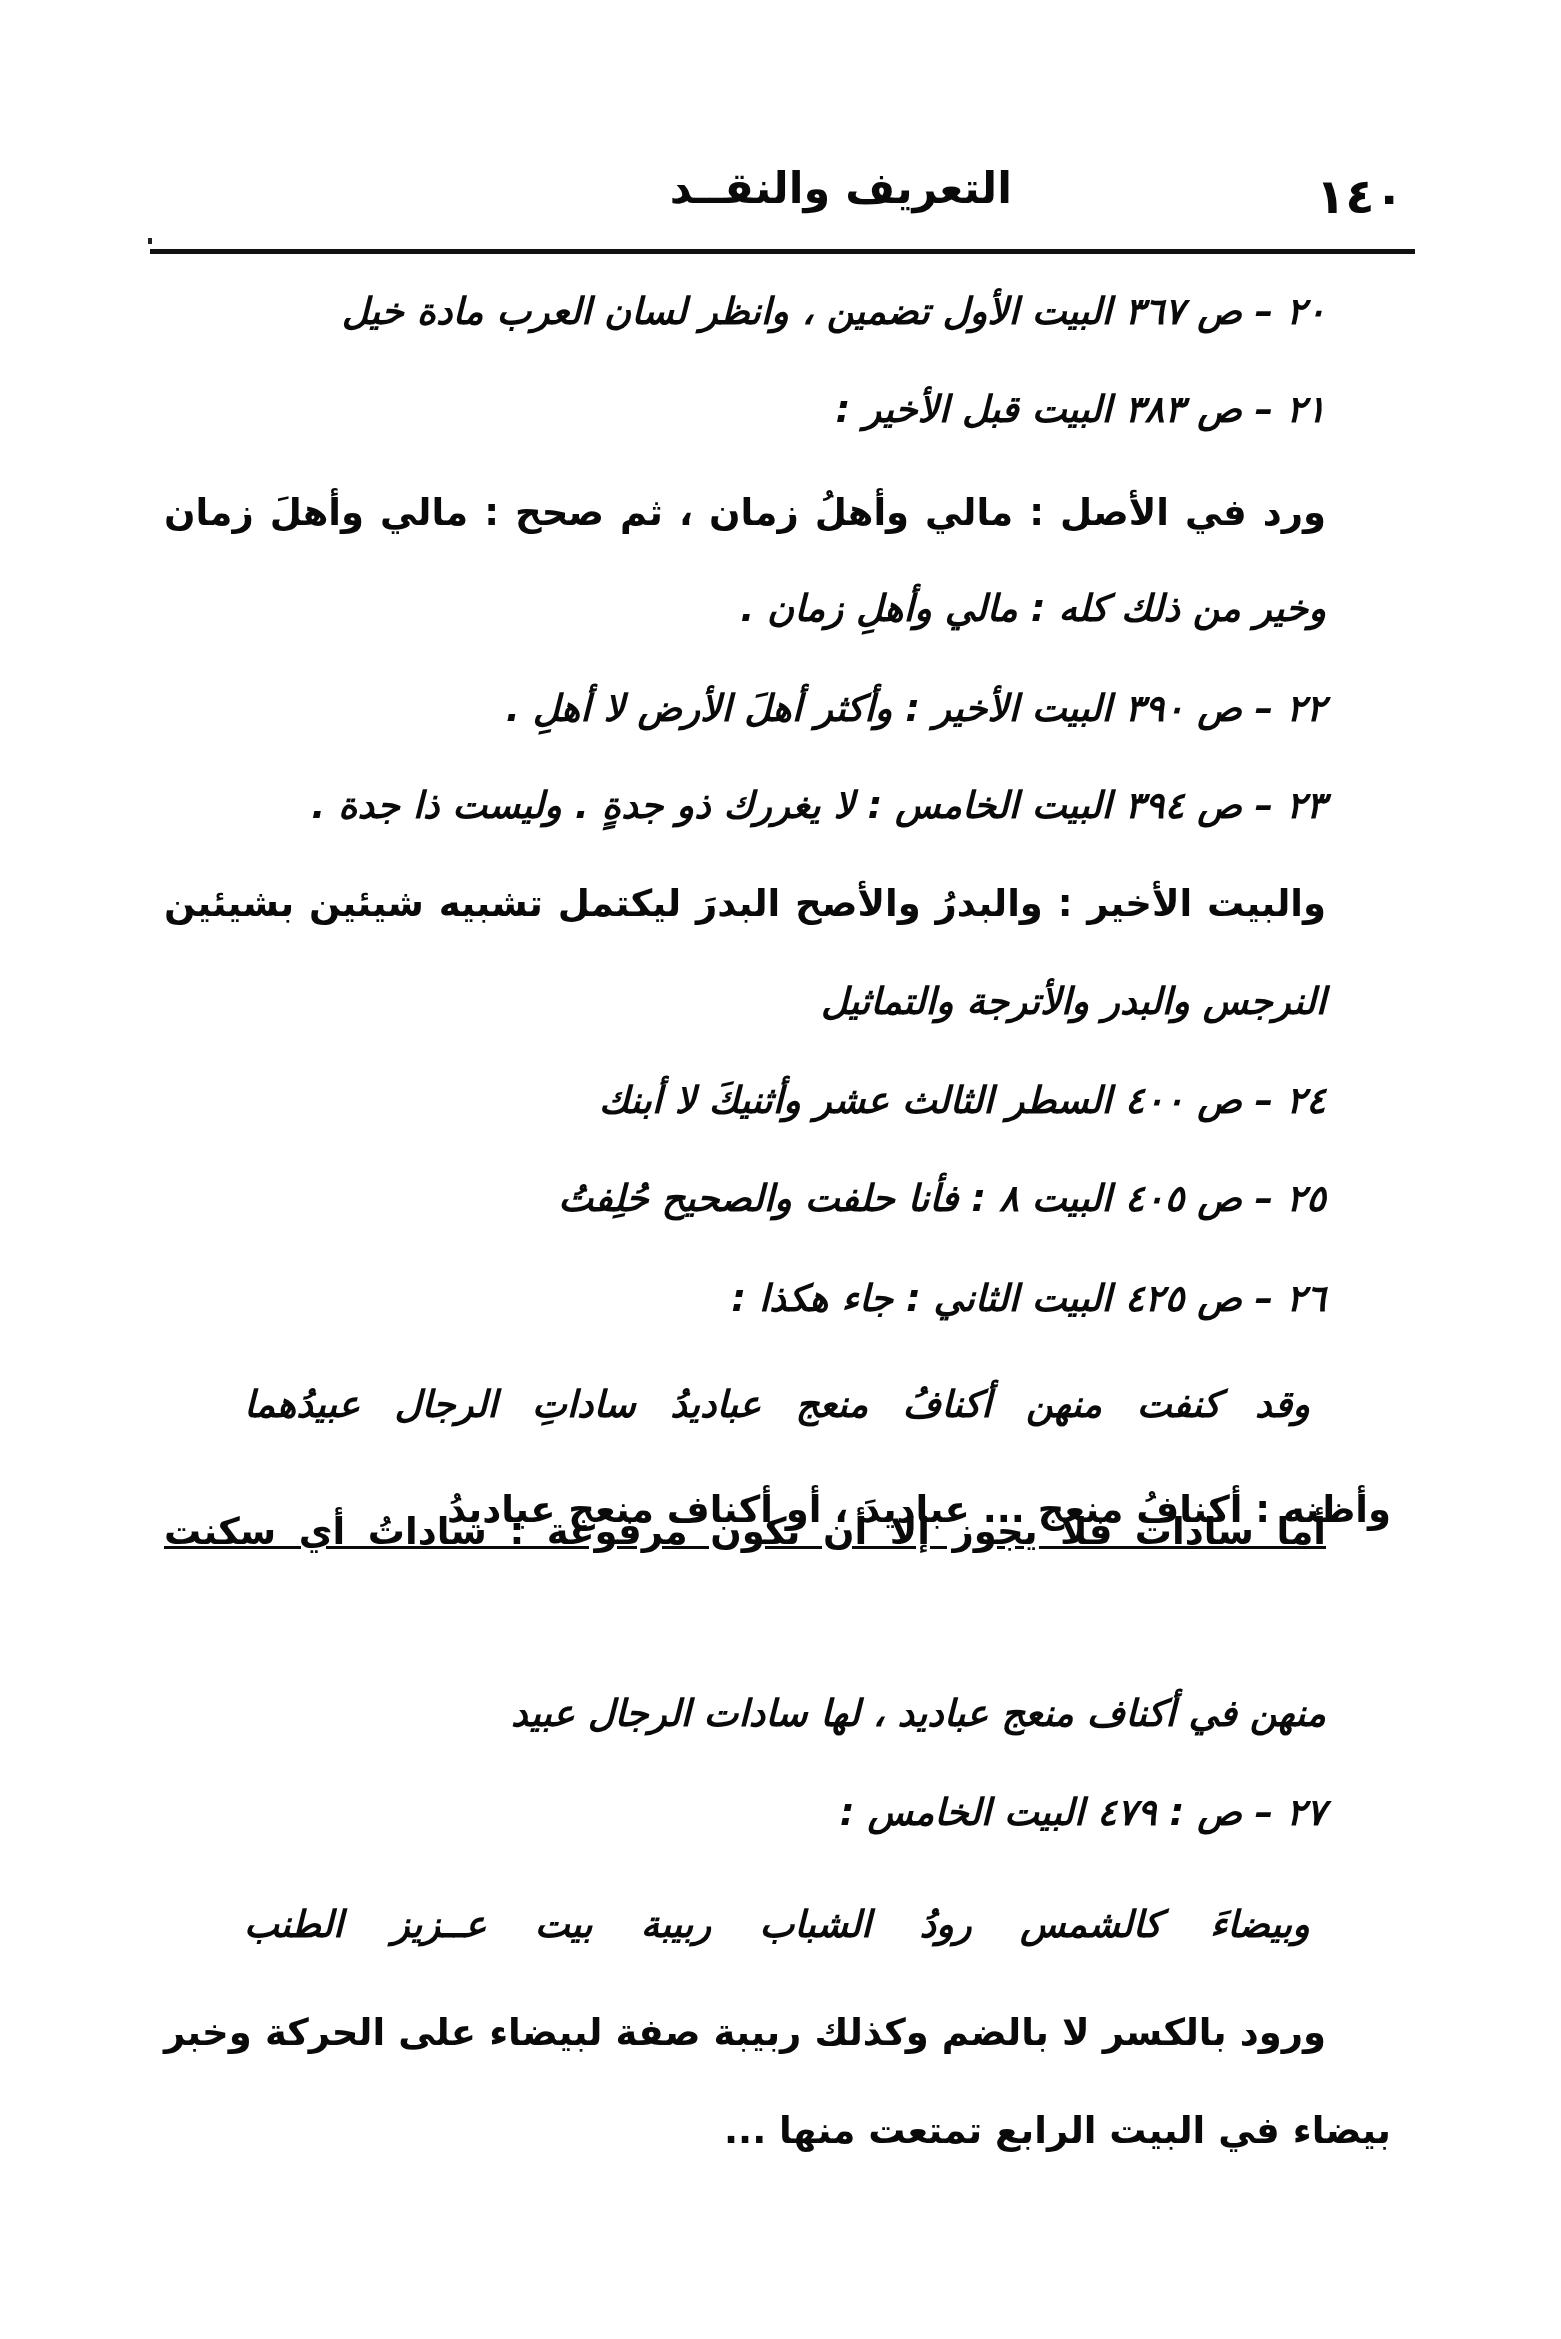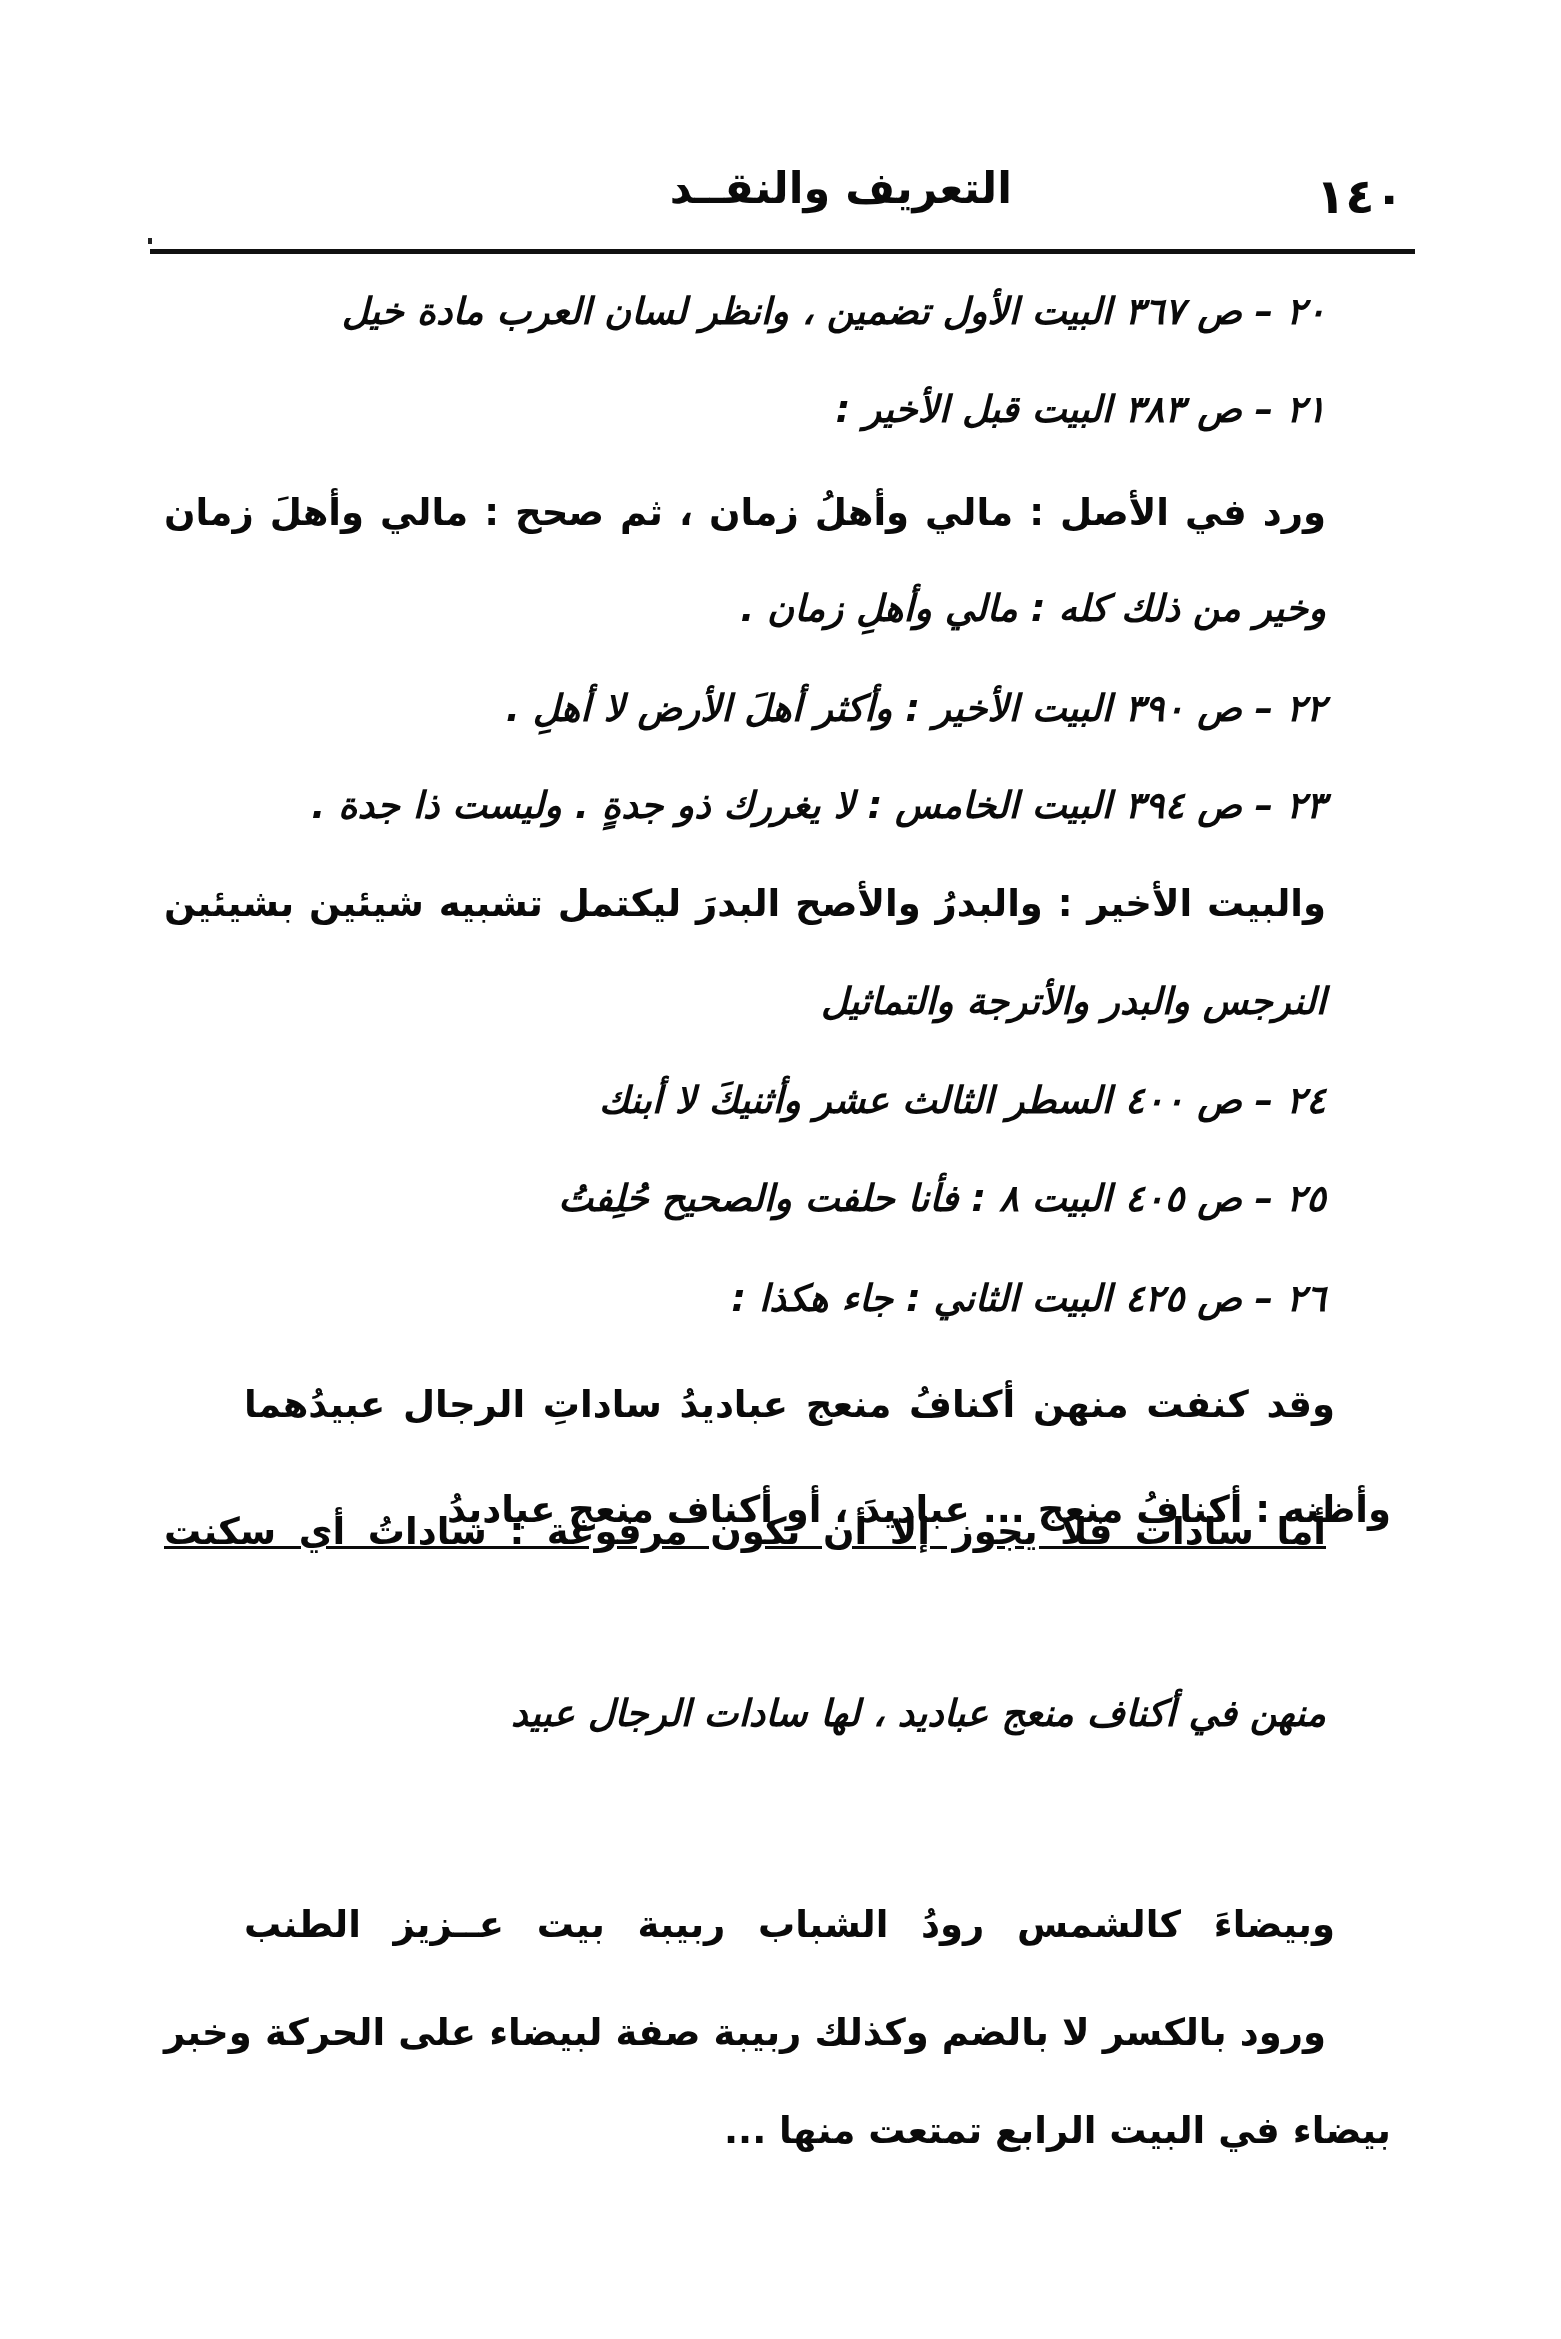--- a/index.html
+++ b/index.html
@@ -65,21 +65,21 @@
       direction: rtl;
       text-align: right;
       white-space: nowrap;
       font-size: 37px;
       font-weight: bold;
       line-height: 56px;
     }
     .line.num { right: 236px; font-style: italic; }
     .line.full { right: 236px; left: 164px; text-align: justify; text-align-last: justify; }
     .line.outdent { right: 171px; }
-    .line.verse { right: 227px; left: 244px; text-align: justify; text-align-last: justify; }
+    .line.verse { right: 252px; left: 244px; text-align: justify; text-align-last: justify; font-style: italic; }
   </style>
 </head>
 <body>
 
 <div class="page">
 
   <div class="running-head">
     <span class="page-number">١٤٠</span>
     <span class="running-title">التعريف والنقــد</span>
   </div>
@@ -94,18 +94,19 @@
   <div class="line num" style="top:778px;margin-left:44px;">٢٣ – ص ٣٩٤ البيت الخامس : لا يغررك ذو جدةٍ . وليست ذا جدة .</div>
   <div class="line num" style="top:974px;">النرجس والبدر والأترجة والتماثيل</div>
   <div class="line full" style="top:876px;">والبيت الأخير : والبدرُ والأصح البدرَ ليكتمل تشبيه شيئين بشيئين</div>
   <div class="line num" style="top:1073px;">٢٤ – ص ٤٠٠ السطر الثالث عشر وأثنيكَ لا أبنك</div>
   <div class="line num" style="top:1171px;">٢٥ – ص ٤٠٥ البيت ٨ : فأنا حلفت والصحيح حُلِفتُ</div>
   <div class="line num" style="top:1271px;">٢٦ – ص ٤٢٥ البيت الثاني : جاء هكذا :</div>
   <div class="line verse" style="top:1377px;">وقد كنفت منهن أكنافُ منعج    عباديدُ ساداتِ الرجال عبيدُهما</div>
   <div class="line outdent" style="top:1482px;">وأظنه : أكنافُ منعج ... عباديدَ ، أو أكناف منعج عباديدُ</div>
   <div class="line full" style="top:1504px;text-decoration:underline;">أما سادات فلا يجوز إلا أن تكون مرفوعة : ساداتُ أي سكنت</div>
   <div class="line num" style="top:1686px;">منهن في أكناف منعج عباديد ، لها سادات الرجال عبيد</div>
+  <div class="line num" style="top:1785px;">٢٧ – ص : ٤٧٩ البيت الخامس :</div>
   <div class="line verse" style="top:1897px;">وبيضاءَ كالشمس رودُ الشباب    ربيبة بيت عــزيز الطنب</div>
   <div class="line full" style="top:2005px;">ورود بالكسر لا بالضم وكذلك ربيبة صفة لبيضاء على الحركة وخبر</div>
   <div class="line outdent" style="top:2103px;">بيضاء في البيت الرابع تمتعت منها ...</div>
 
 </div>
 
 
 </body></html>

